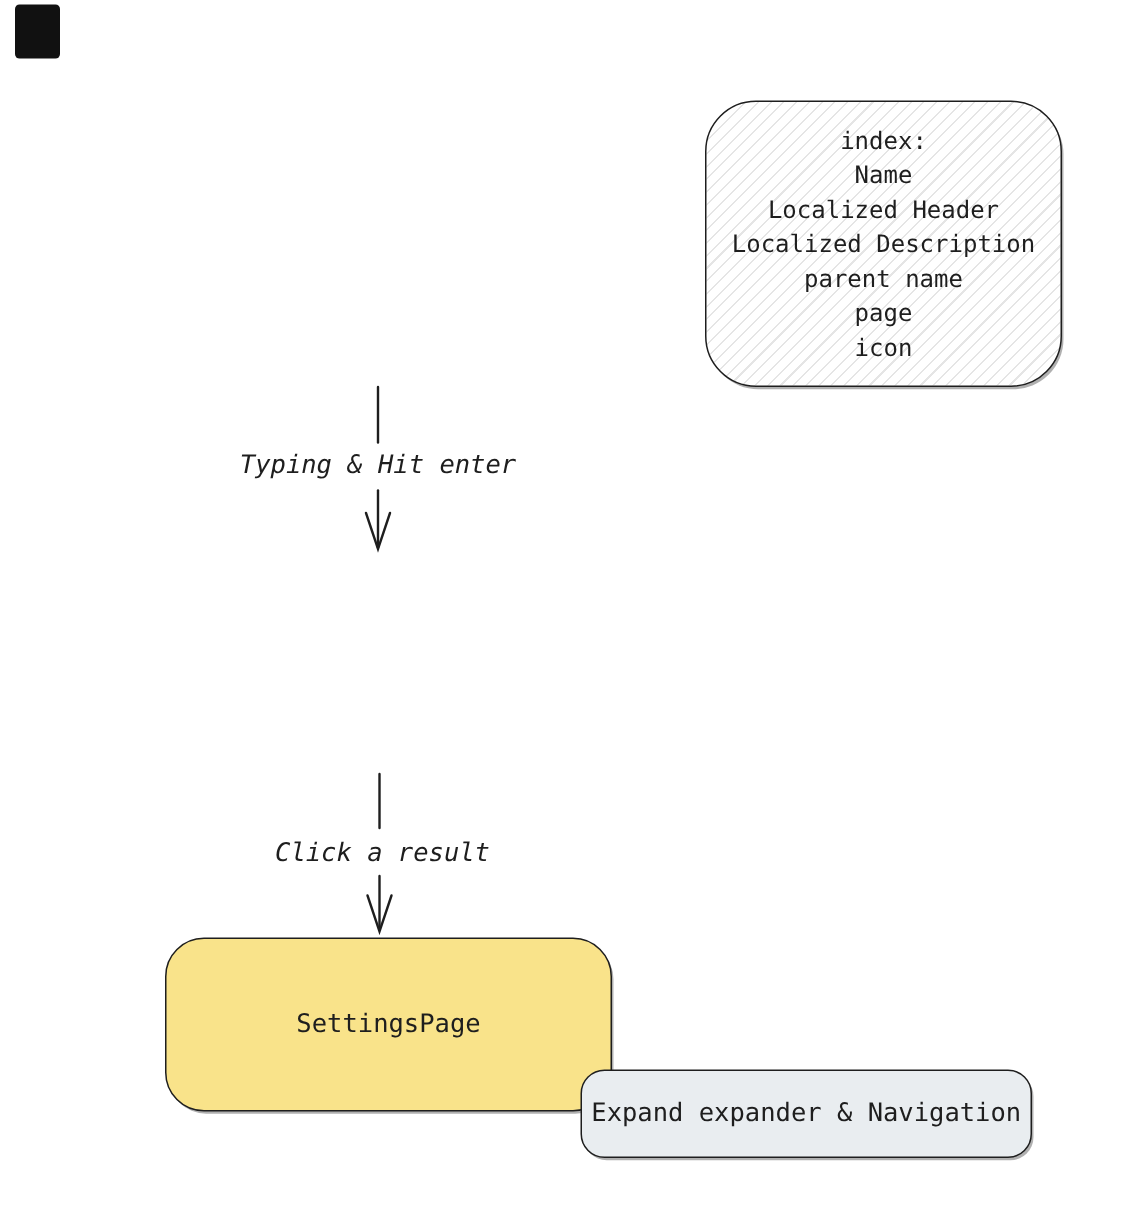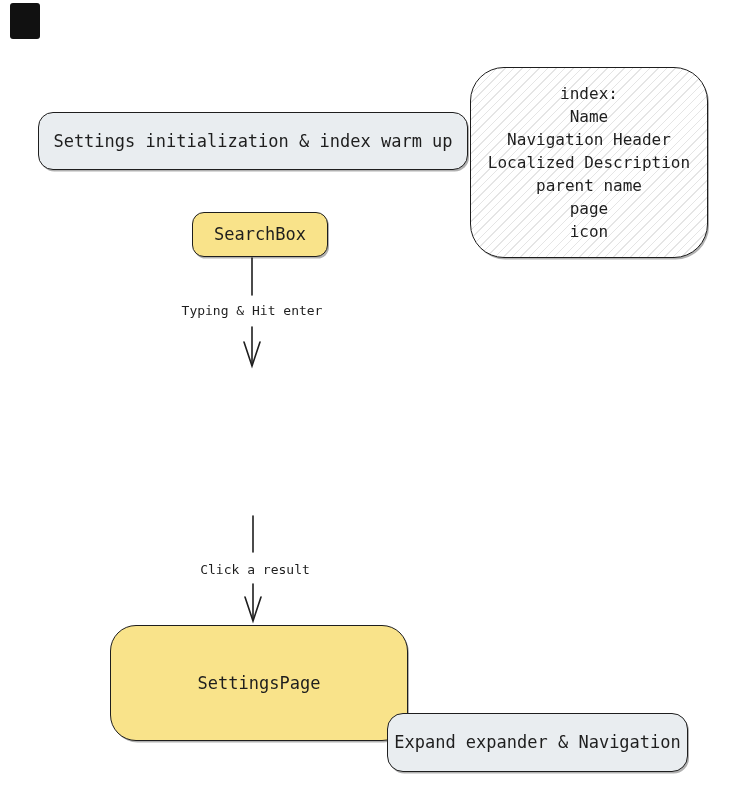--- a/index.html
+++ b/index.html
@@ -15,21 +15,21 @@
     box-shadow:1.5px 2px 0 -0.5px rgba(30,30,30,.35);
   }
   .gray{background:var(--gray-fill,#e9edf0);border-radius:15px;}
   .yellow{background:var(--yellow-fill,#f9e38a);}
   .hatch{
     background-color:#fff;
     background-image:repeating-linear-gradient(135deg, rgba(0,0,0,0.10) 0px, rgba(0,0,0,0.10) 1px, transparent 1px, transparent 6px);
   }
   .edge-label{
     position:absolute;transform:translate(-50%,-50%);
-    font-size:13px;white-space:nowrap;z-index:2;
+    font-size:17px;white-space:nowrap;z-index:2;font-style:italic;
   }
   .note-lines{display:flex;flex-direction:column;align-items:center;font-size:16px;line-height:23px;}
   #arrows{position:absolute;left:0;top:0;z-index:0;pointer-events:none;}
   #corner-marker{
     position:absolute;left:10px;top:3px;width:30px;height:36px;
     background:var(--marker-fill,#111);border-radius:3px;z-index:5;
   }
   #node-settings-init{left:38px;top:112px;width:430px;height:58px;z-index:1;}
   #note-index{left:470px;top:67px;width:238px;height:191px;border-radius:34px;z-index:2;}
   #node-searchbox{left:192px;top:212px;width:136px;height:45px;border-radius:12px;z-index:2;}
@@ -53,39 +53,33 @@
       <path d="M252 327 L252 365"></path>
       <path d="M244 342 L252 366 L260 342"></path>
     </g>
     <g stroke="#1e1e1e" stroke-width="1.6" fill="none" stroke-linecap="round">
       <path d="M253 516 L253 552"></path>
       <path d="M253 584 L253 619"></path>
       <path d="M245 597 L253 621 L261 597"></path>
     </g>
   </svg>
 
-  <div id="node-settings-init" class="node gray">
-    <span>Settings initialization &amp; index warm up</span>
-  </div>
 
   <div id="note-index" class="node hatch">
     <div class="note-lines">
       <div>index:</div>
       <div>Name</div>
-      <div>Navigation Header</div>
+      <div>Localized Header</div>
       <div>Localized Description</div>
       <div>parent name</div>
       <div>page</div>
       <div>icon</div>
     </div>
   </div>
 
-  <div id="node-searchbox" class="node yellow">
-    <span>SearchBox</span>
-  </div>
 
   <div id="edge-label-typing" class="edge-label">Typing &amp; Hit enter</div>
 
 
 
   <div id="edge-label-click" class="edge-label">Click a result</div>
 
   <div id="node-settingspage" class="node yellow">
     <span>SettingsPage</span>
   </div>

